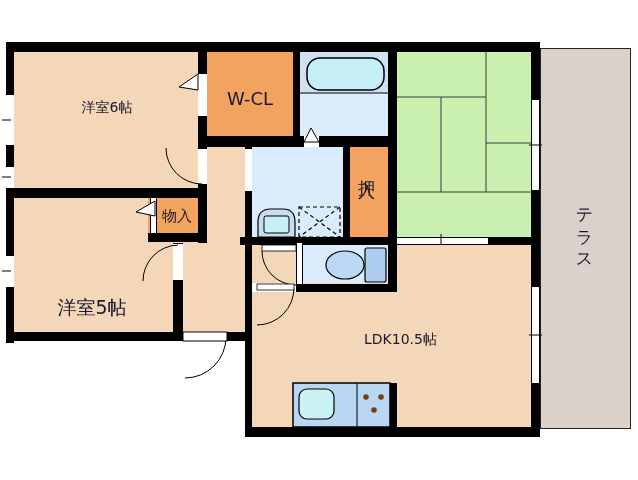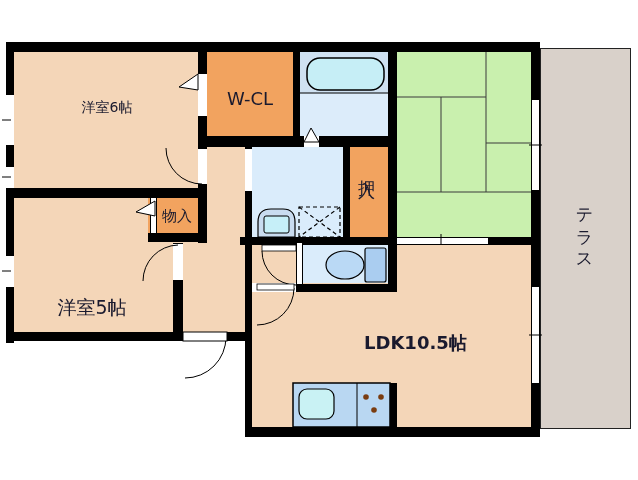--- a/index.html
+++ b/index.html
@@ -141,16 +141,16 @@
         <line x1="529" y1="335" x2="542" y2="335"></line>
       <line x1="441" y1="234" x2="441" y2="245"></line>
     </g>
   </svg>
 
   <div class="label c" style="left:42px;top:99px;width:130px;font-size:14px;">洋室6帖</div>
   <div class="label c" style="left:206px;top:88px;width:88px;font-size:18px;">W-CL</div>
   <div class="label vert" style="left:356px;top:166px;font-size:17px;letter-spacing:2px;">押入</div>
   <div class="label c" style="left:153px;top:207px;width:48px;font-size:15px;">物入</div>
   <div class="label c" style="left:27px;top:251px;width:130px;font-size:19px;margin-top:44px;">洋室5帖</div>
-  <div class="label" style="left:364px;top:331px;font-size:18px;font-weight:bold;">LDK10.5帖</div>
+  <div class="label" style="left:364px;top:331px;font-size:14px;">LDK10.5帖</div>
   <div class="label vert" style="left:574px;top:197px;font-size:17px;letter-spacing:3px;">テラス</div>
 
 </div>
 
 </body></html>

